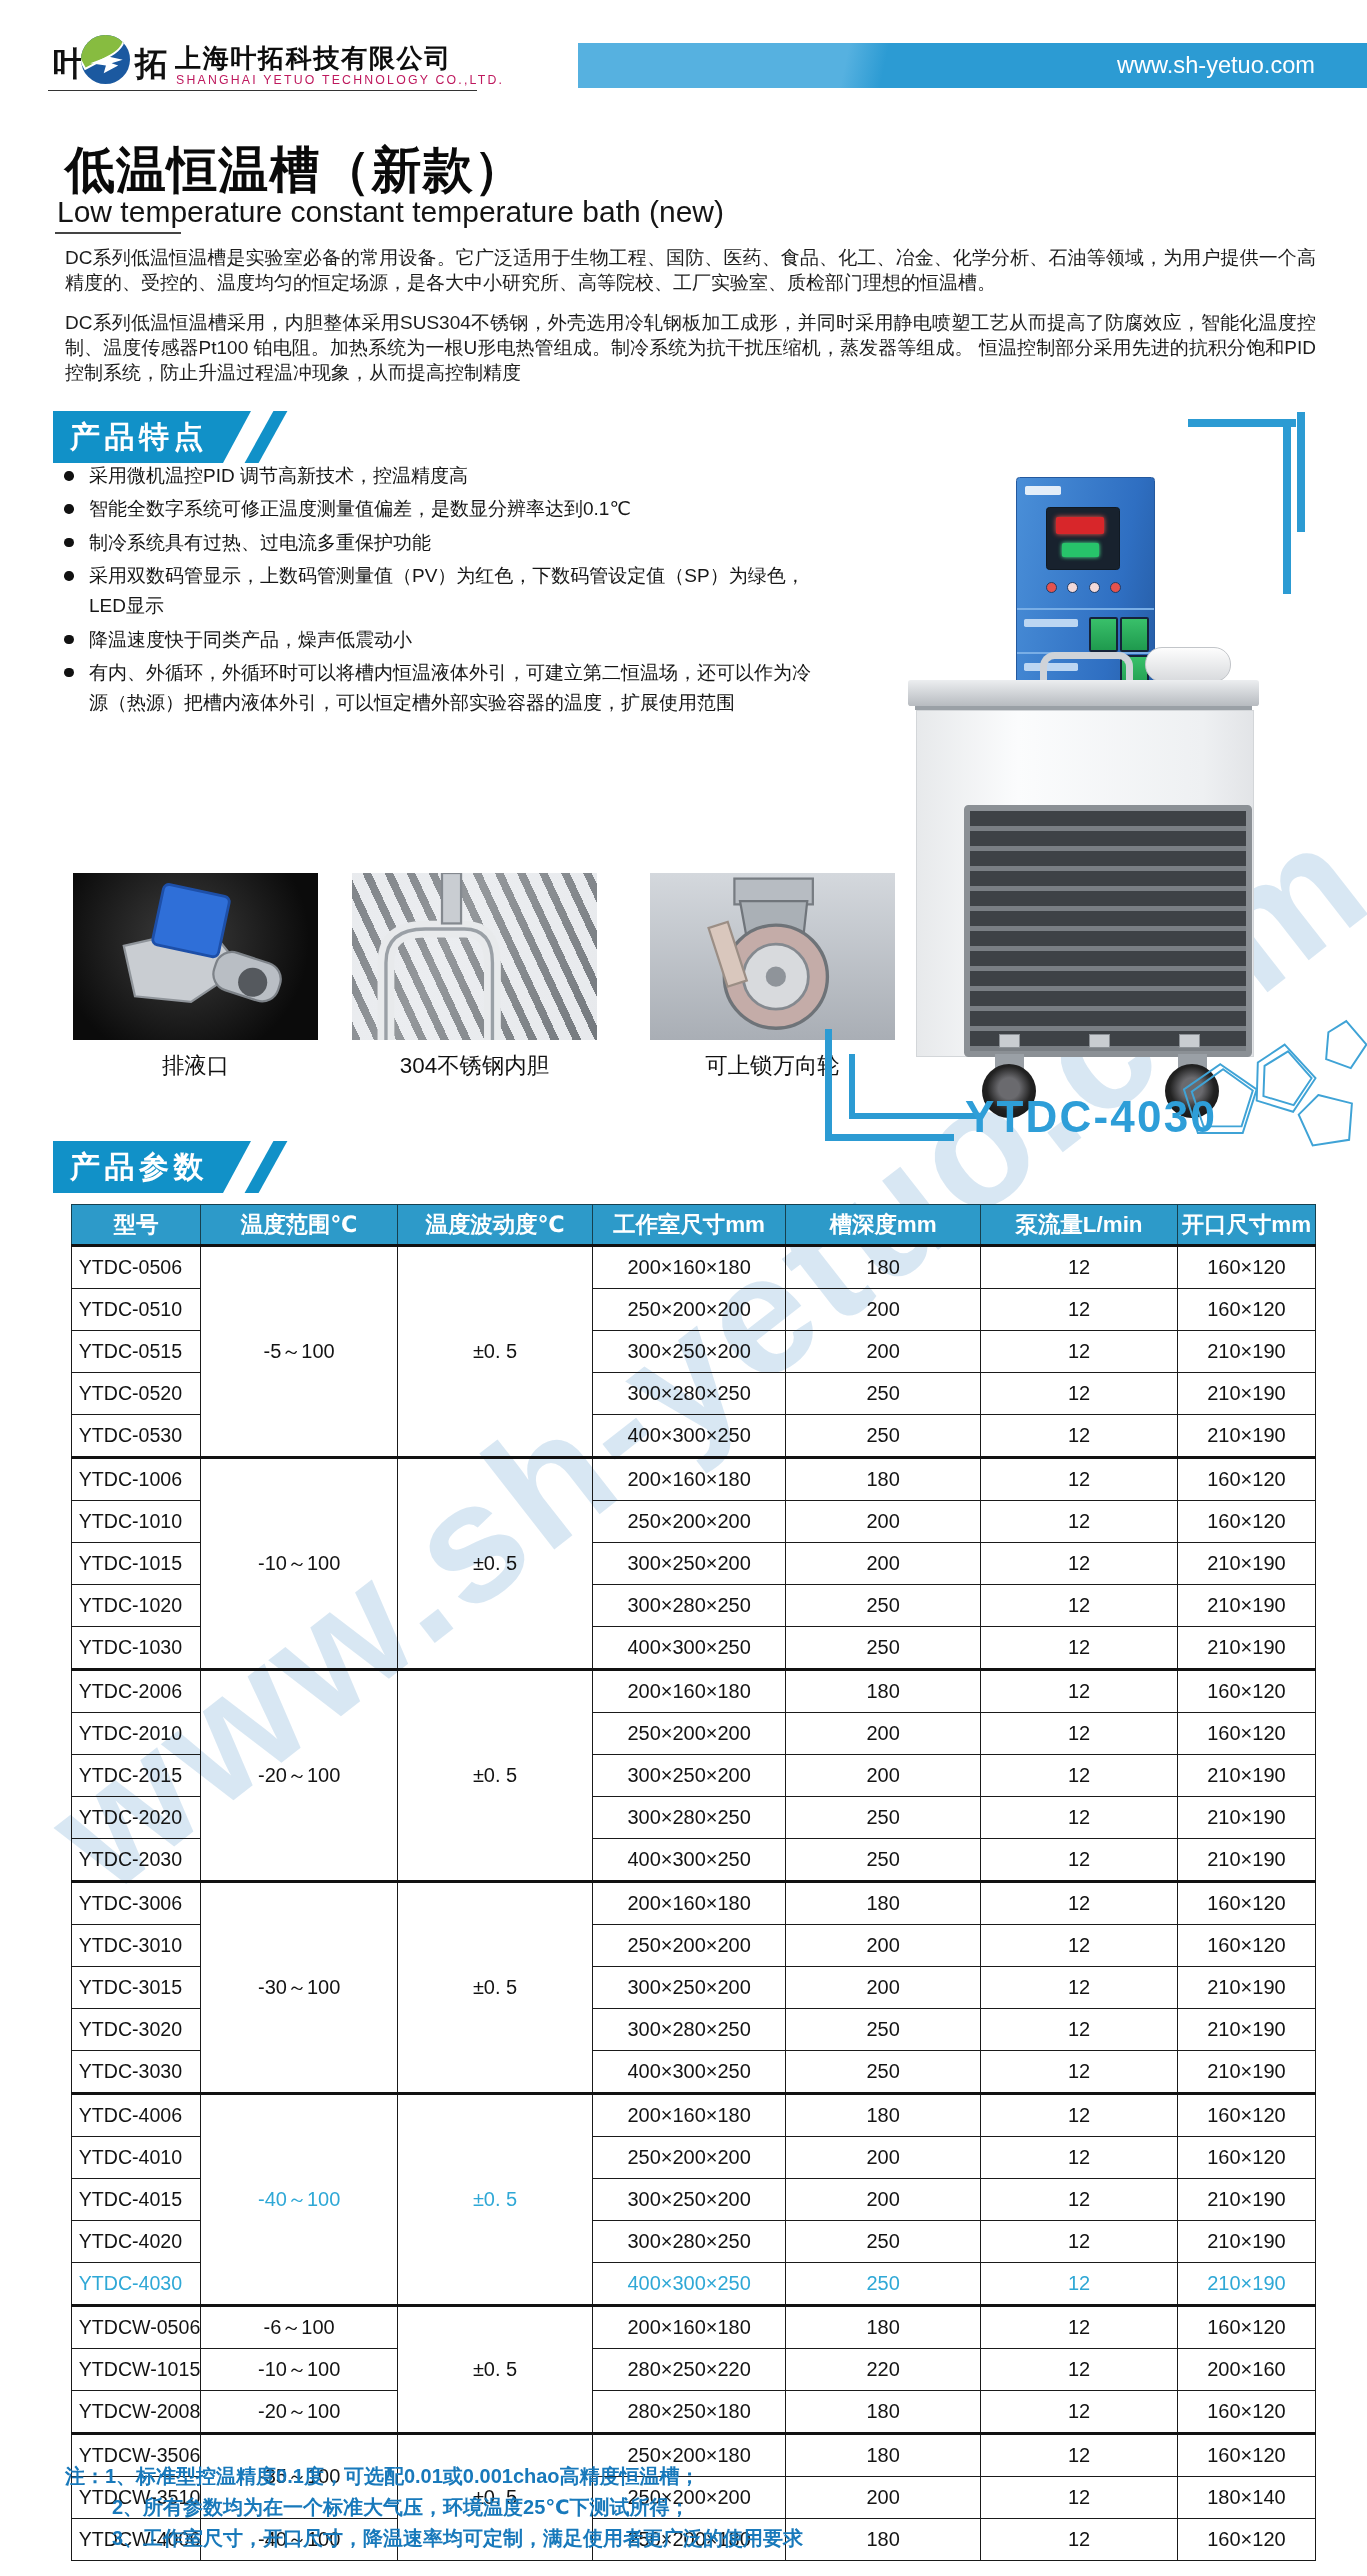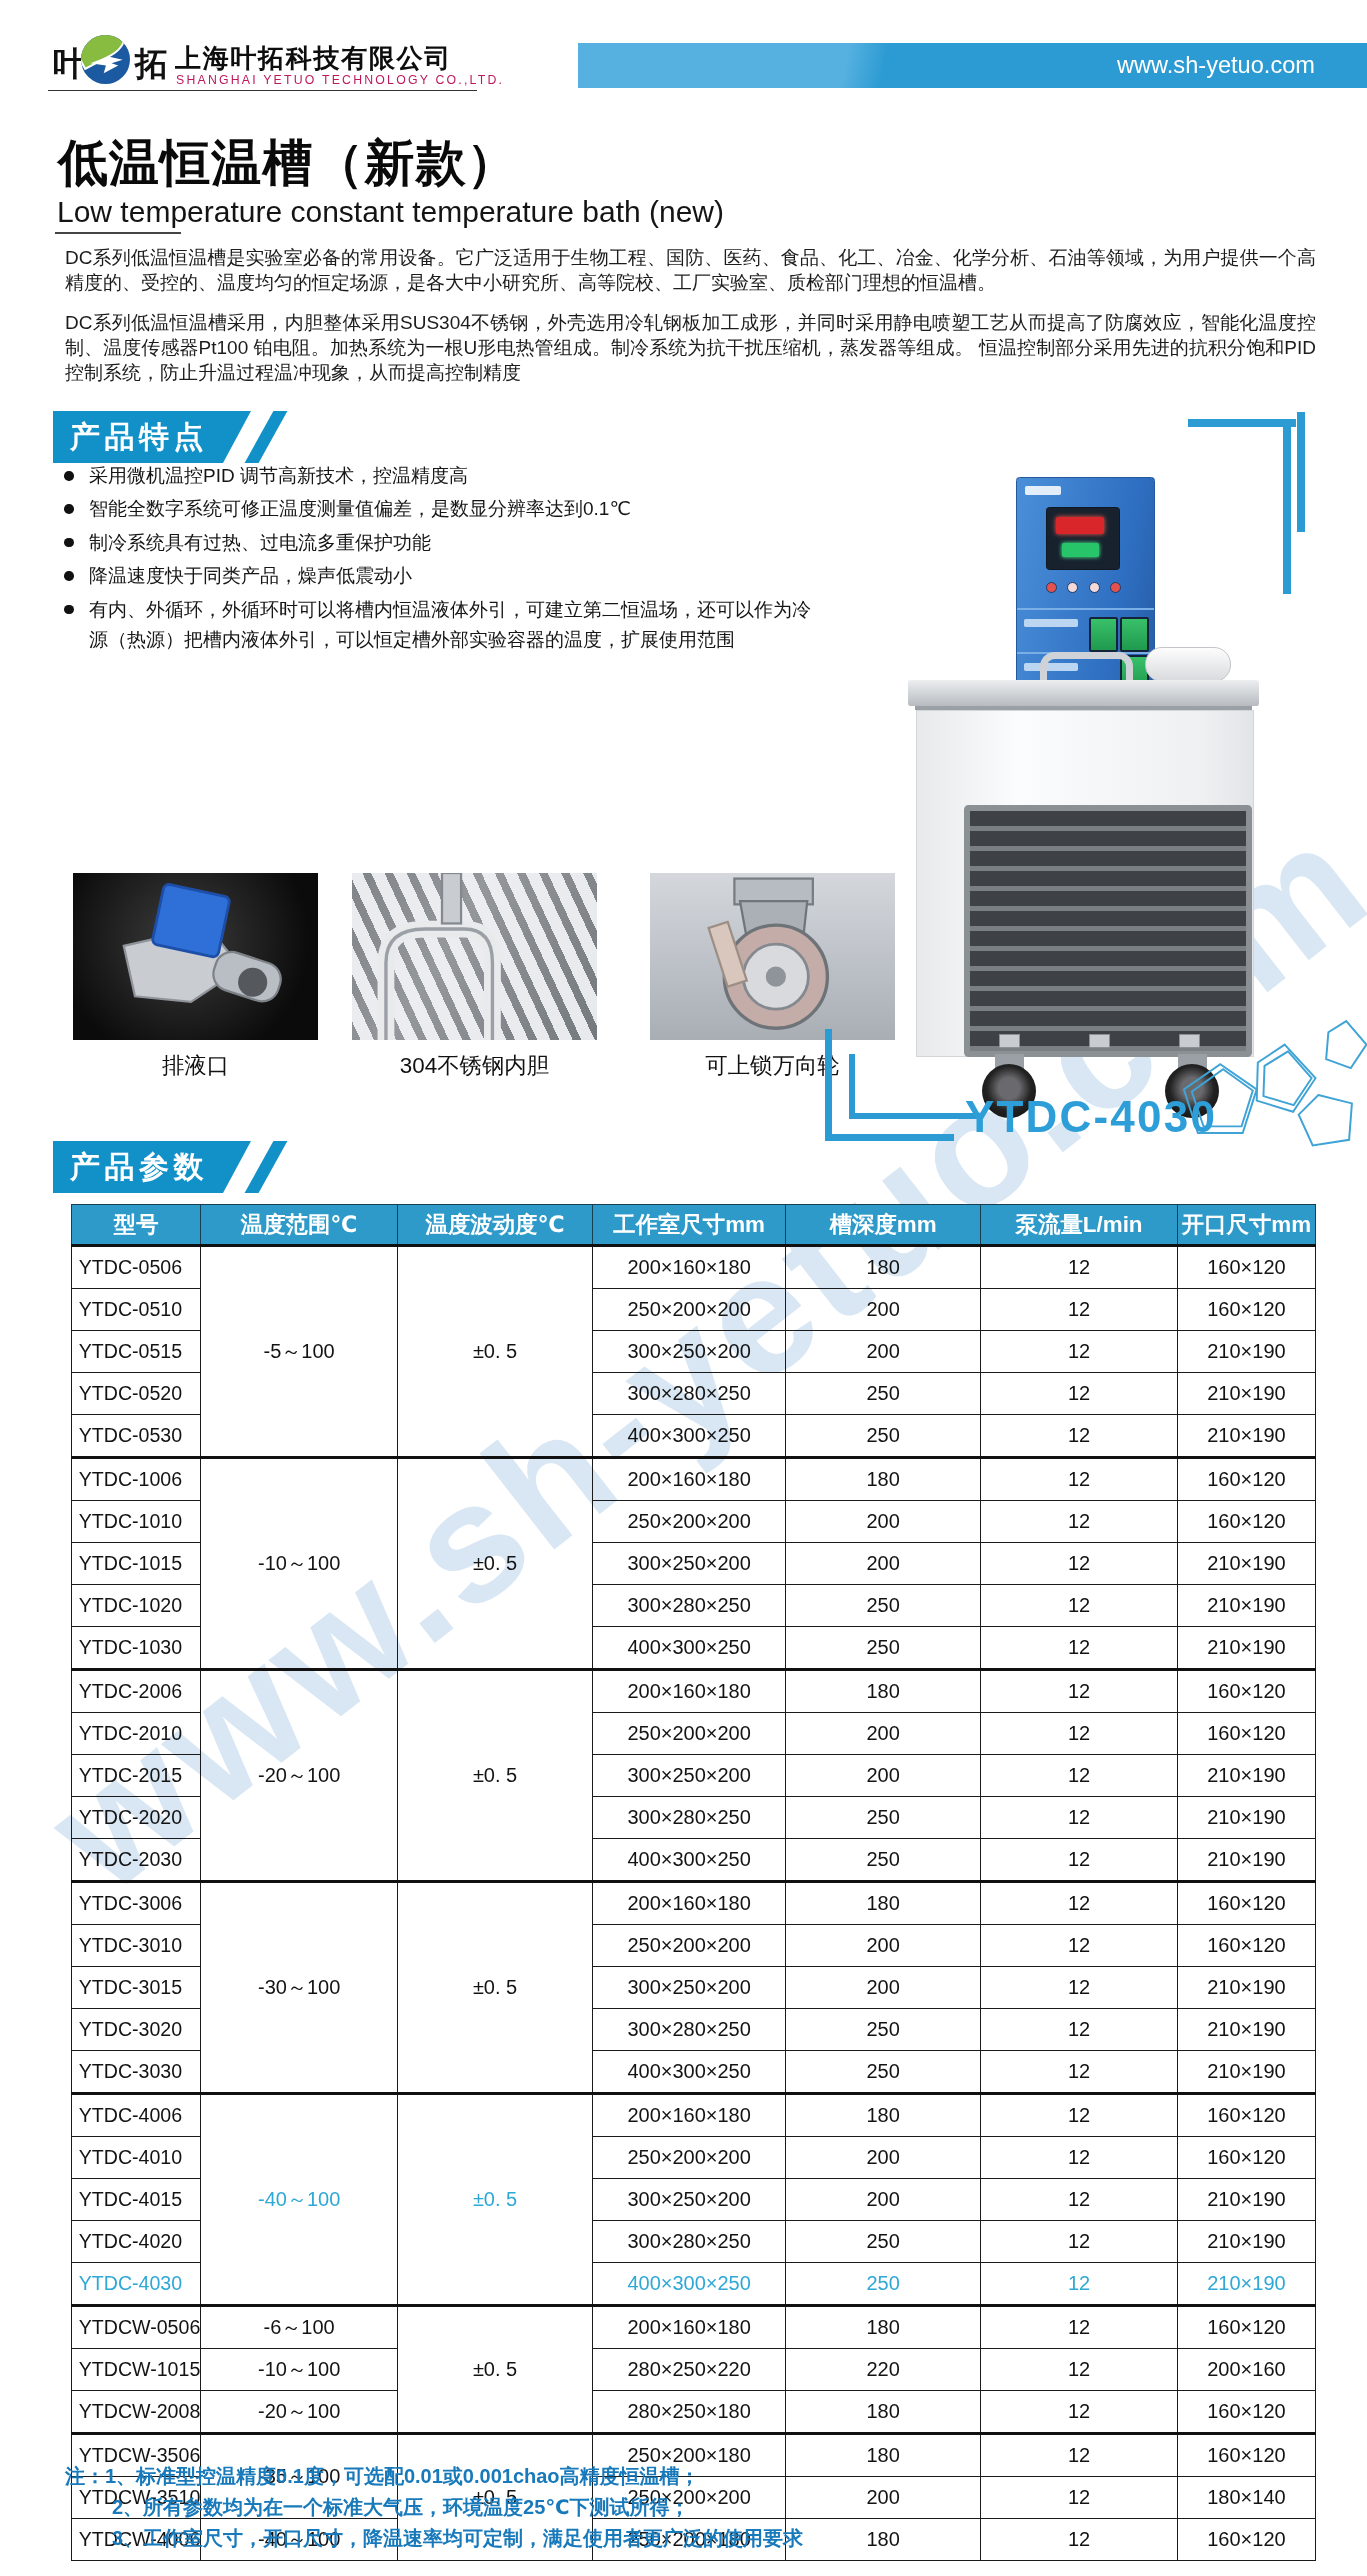--- a/index.html
+++ b/index.html
@@ -18,21 +18,21 @@
   .bird{position:absolute;left:7.9px;top:17px;}
   .company-cn{position:absolute;left:122px;top:6.7px;font-size:26px;font-weight:bold;color:#0d0d0d;letter-spacing:1.7px;white-space:nowrap;}
   .company-en{position:absolute;left:123px;top:39px;font-size:12.3px;color:#be185d;letter-spacing:2.2px;white-space:nowrap;}
   .logo-rule{position:absolute;left:48px;top:90px;width:429px;height:1.1px;background:#333;}
   .top-bar{position:absolute;left:578px;top:43px;right:0;height:45px;line-height:45px;
            background:linear-gradient(102deg,var(--bar_light) 0 34%,var(--bar_dark) 39% 100%);
            text-align:right;padding-right:52px;box-sizing:border-box;
            color:#fff;font-size:23.6px;}
 
   
-  .title-cn{position:absolute;left:53px;top:125px;font-size:50px;font-weight:bold;color:#0a0a0a;letter-spacing:1.1px;margin:5px;}
+  .title-cn{position:absolute;left:53px;top:125px;font-size:50px;font-weight:bold;color:#0a0a0a;letter-spacing:1.1px;margin:12px;}
   .title-en{position:absolute;left:53px;top:191px;font-size:30px;font-weight:normal;color:#141414;margin:4px;}
   .title-rule{position:absolute;left:55px;top:232px;width:126px;height:1.7px;background:#444;}
 
   
   .intro{position:absolute;left:65px;width:1251px;font-size:19px;line-height:25px;color:#1c1c1c;margin:0;text-align:justify;}
   .intro.p1{top:245px;}
   .intro.p2{top:310px;}
 
   
   .badge{position:absolute;left:53px;height:52px;line-height:52px;width:198px;
@@ -142,20 +142,21 @@
 
   <p class="intro p1">DC系列低温恒温槽是实验室必备的常用设备。它广泛适用于生物工程、国防、医药、食品、化工、冶金、化学分析、石油等领域，为用户提供一个高精度的、受控的、温度均匀的恒定场源，是各大中小研究所、高等院校、工厂实验室、质检部门理想的恒温槽。</p>
   <p class="intro p2">DC系列低温恒温槽采用，内胆整体采用SUS304不锈钢，外壳选用冷轧钢板加工成形，并同时采用静电喷塑工艺从而提高了防腐效应，智能化温度控制、温度传感器Pt100 铂电阻。加热系统为一根U形电热管组成。制冷系统为抗干扰压缩机，蒸发器等组成。 恒温控制部分采用先进的抗积分饱和PID控制系统，防止升温过程温冲现象，从而提高控制精度</p>
 
   <div class="badge features">产品特点</div>
   <div class="badge-stripe features"></div>
   <ul class="feat-list" id="feat-list">
       <li>采用微机温控PID 调节高新技术，控温精度高</li>
       <li>智能全数字系统可修正温度测量值偏差，是数显分辨率达到0.1℃</li>
       <li>制冷系统具有过热、过电流多重保护功能</li>
+      <li>采用双数码管显示，上数码管测量值（PV）为红色，下数码管设定值（SP）为绿色，LED显示</li>
       <li>降温速度快于同类产品，燥声低震动小</li>
       <li>有内、外循环，外循环时可以将槽内恒温液体外引，可建立第二恒温场，还可以作为冷源（热源）把槽内液体外引，可以恒定槽外部实验容器的温度，扩展使用范围</li>
     </ul>
 
   <div class="watermark">www.sh-yetuo.com</div>
 
   <div class="gallery">
     <div class="fig f1">
       <div class="ph ph1">
         <svg width="245" height="167" viewBox="0 0 436 298">

